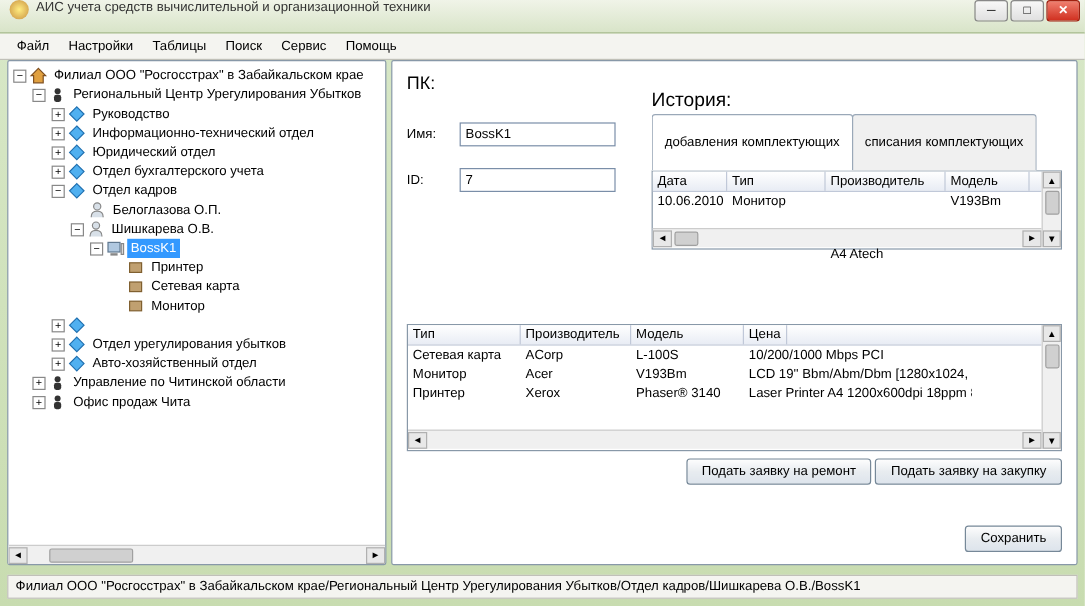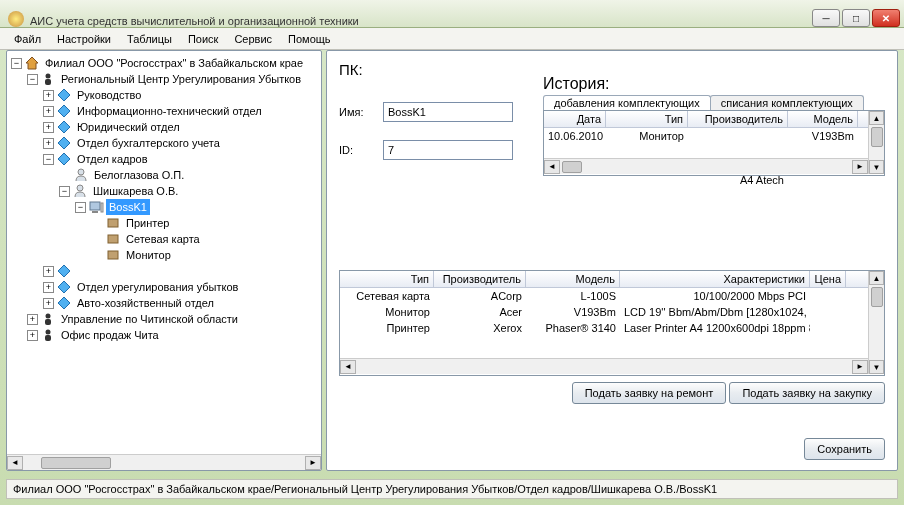--- a/index.html
+++ b/index.html
@@ -10,21 +10,21 @@
     background: linear-gradient(to bottom, #d8e8c8 0%, #c8dcb0 100%);
     width: 904px; height: 505px;
     overflow: hidden;
     position: relative;
   }
   
   .titlebar {
     height: 28px;
     background: linear-gradient(to bottom, #f0f4e8, #d8e4c8);
     border-bottom: 1px solid #9aae80;
-    display: flex; align-items: flex-end;
+    display: flex; align-items: flex-start;
     padding: 0 4px 0 8px;
   }
   .titlebar .appicon {
     width: 16px; height: 16px; margin-right: 6px;
     background: radial-gradient(circle, #ffec80, #c89040);
     border-radius: 50%;
   }
   .titlebar .title { flex: 1; color: #333; }
   .winbtn {
     width: 28px; height: 18px; margin-left: 2px;
@@ -88,26 +88,26 @@
     width: 130px; height: 20px; border: 1px solid #7a8ea8;
     padding: 1px 4px; font-family: inherit; font-size: 11px;
   }
   .history-box {
     position: absolute; top: 24px; left: 216px; right: 12px;
   }
   .history-label { margin-bottom: 2px; font-size: 16px; }
   .tabs { display: flex; }
   .tab {
     border: 1px solid #9aa8b8; border-bottom: none;
-    padding: 1px 10px; background: #f0f0f0; cursor: pointer;
+    padding: 17px 10px; background: #f0f0f0; cursor: pointer;
     border-radius: 3px 3px 0 0; margin-right: -1px;
   }
   .tab.active { background: #fff; position: relative; z-index: 2; }
   .grid {
-    border: 1px solid #8898a8; background: #fff; text-align: right;
+    border: 1px solid #8898a8; background: #fff;
   }
   .grid .hdr {
     display: flex; background: linear-gradient(to bottom, #fff, #e8ecf4);
     border-bottom: 1px solid #c0c8d8;
   }
   .grid .hdr .cell {
     border-right: 1px solid #c0c8d8; padding: 2px 4px; font-size: 11px;
     overflow: hidden; white-space: nowrap;
   }
   .grid .body .row { display: flex; }
@@ -479,29 +479,28 @@
       </div>
     </div>
 
     <div class="grid main-grid" style="clear:both; margin-top:110px">
       <div class="grid-wrap">
         <div class="grid-main">
           <div class="hdr" id="comp-hdr">
               <div class="cell" style="width: 94px;">Тип</div>
               <div class="cell" style="width: 92px;">Производитель</div>
               <div class="cell" style="width: 94px;">Модель</div>
-              <div class="cell" style="width: 190px;">Характеристики</div>
               <div class="cell" style="width: 36px;">Цена</div>
             </div>
           <div class="body" id="comp-body">
               <div class="row">
                 <div class="cell" style="width: 94px;">Сетевая карта</div>
                 <div class="cell" style="width: 92px;">ACorp</div>
                 <div class="cell" style="width: 94px;">L-100S</div>
-                <div class="cell" style="width: 190px;">10/100/2000 Mbps PCI</div>
+                <div class="cell" style="width: 190px;">10/200/1000 Mbps PCI</div>
                 <div class="cell" style="width: 36px;"></div>
               </div>
               <div class="row">
                 <div class="cell" style="width: 94px;">Монитор</div>
                 <div class="cell" style="width: 92px;">Acer</div>
                 <div class="cell" style="width: 94px;">V193Bm</div>
                 <div class="cell" style="width: 190px;"> LCD 19''   Bbm/Abm/Dbm [1280x1024, 1</div>
                 <div class="cell" style="width: 36px;"></div>
               </div>
               <div class="row">

